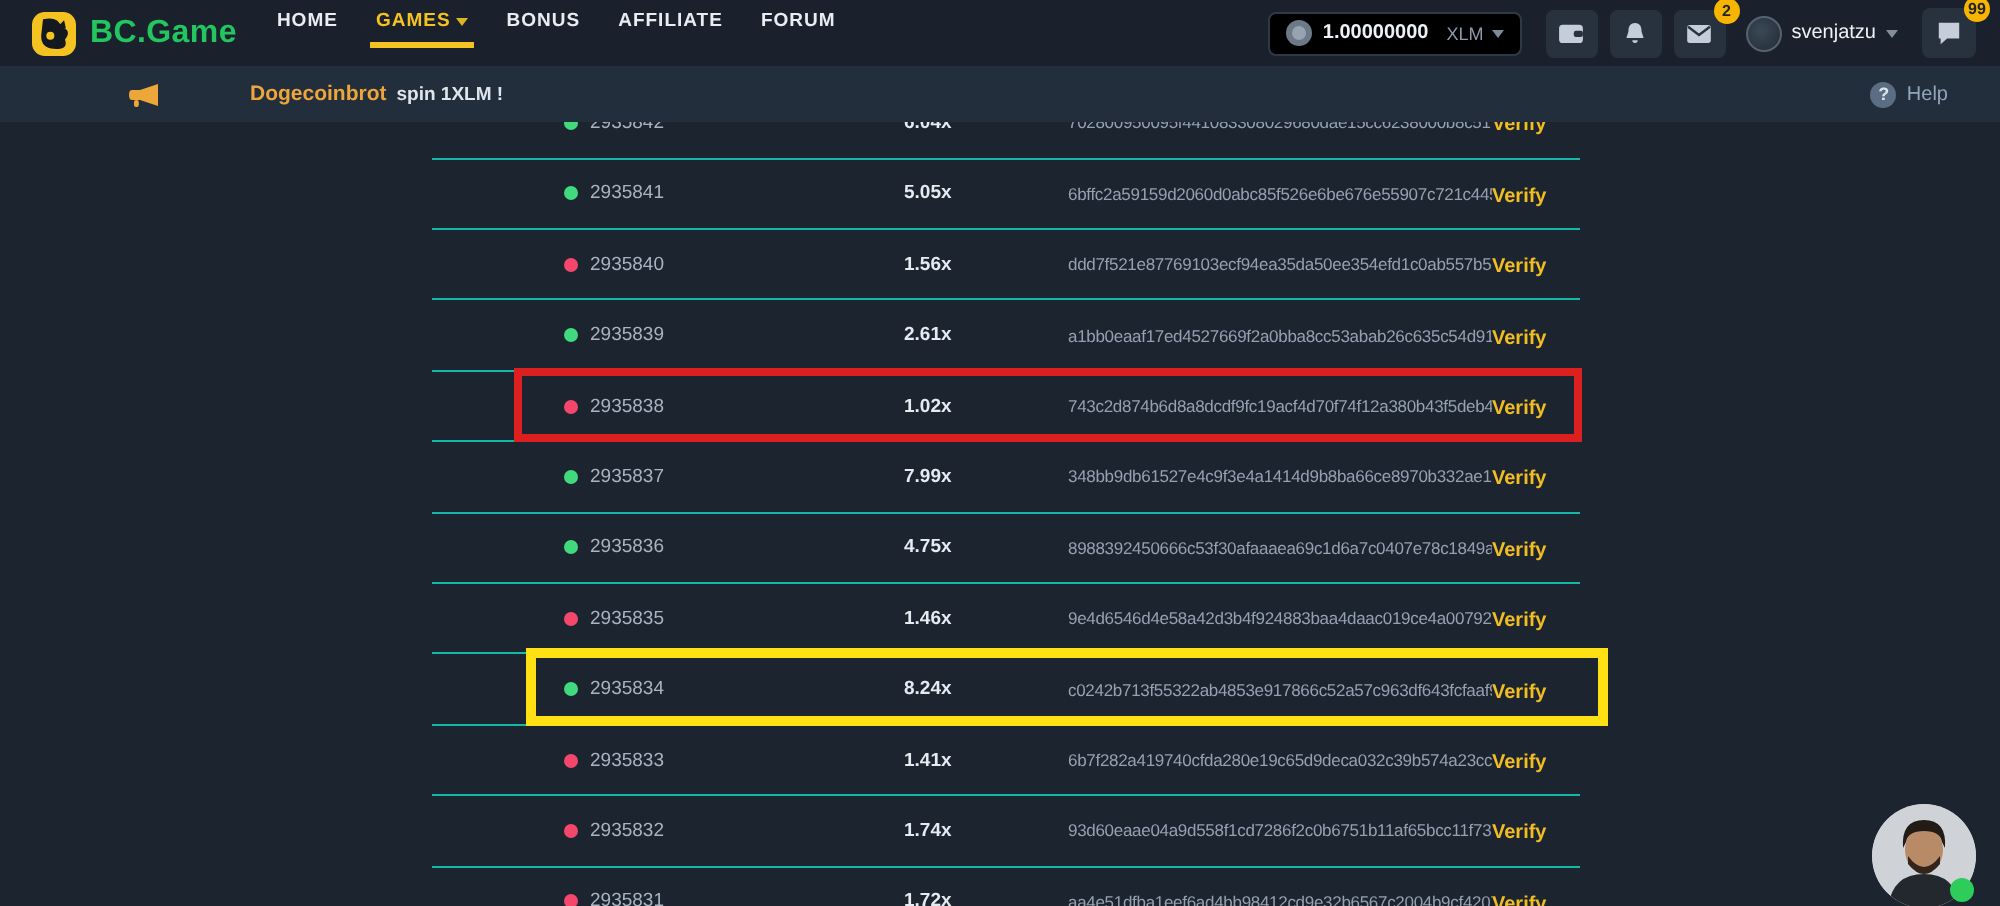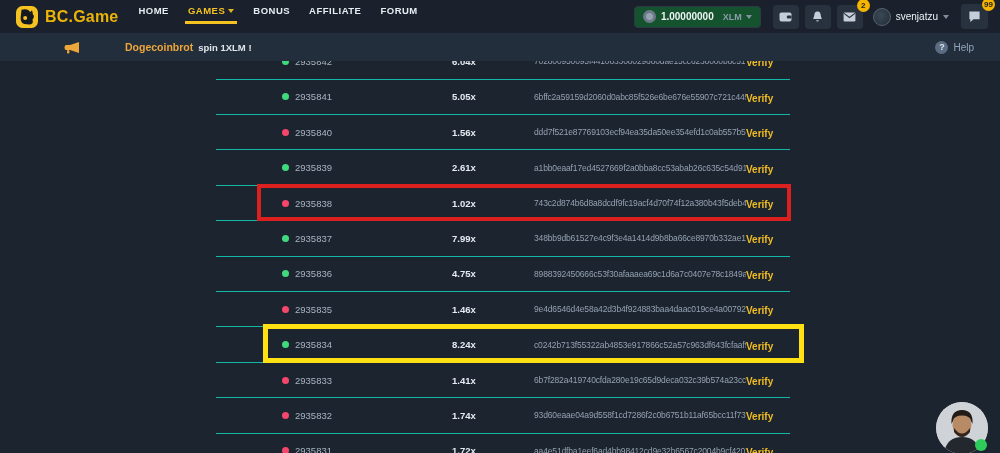--- a/index.html
+++ b/index.html
@@ -8,35 +8,35 @@
   }
   *{margin:0;padding:0;box-sizing:border-box;}
   html,body{width:1000px;height:453px;overflow:hidden;background:#1b242f;
     font-family:"Liberation Sans",sans-serif;-webkit-font-smoothing:antialiased;}
   .stage{position:relative;width:1000px;height:453px;overflow:hidden;background:#1b242f;}
 
   
   .header{position:absolute;top:0;left:0;right:0;height:33px;background:#1a212c;
     display:flex;align-items:center;z-index:30;}
   .brand{display:flex;align-items:center;gap:7px;margin-left:16px;cursor:pointer;}
-  .brand-name{font-size:16px;font-weight:800;color:#eab308;letter-spacing:.2px;}
+  .brand-name{font-size:16px;font-weight:800;color:#22c55e;letter-spacing:.2px;}
   .main-nav{display:flex;gap:19px;margin-left:20px;height:33px;}
   .nav-item{position:relative;display:flex;align-items:center;gap:3px;height:21px;
     font-size:9.5px;font-weight:bold;color:#e8edf2;letter-spacing:.5px;cursor:pointer;}
   .nav-item.active{color:var(--accent-yellow);}
   .nav-item.active::after{content:"";position:absolute;left:-3px;right:-3px;bottom:-3px;
     height:3px;background:var(--accent-yellow);}
   .caret{display:inline-block;width:0;height:0;border-left:3.5px solid transparent;
     border-right:3.5px solid transparent;border-top:4px solid currentColor;opacity:.9;}
   .header-right{margin-left:auto;display:flex;align-items:center;margin-right:12px;}
-  .balance-pill{display:flex;align-items:center;gap:5px;background:#14532d;
+  .balance-pill{display:flex;align-items:center;gap:5px;background:#000000;
     border:1px solid #2d3947;border-radius:4px;height:22px;padding:0 8px;margin-right:12px;cursor:pointer;}
   .coin{width:13px;height:13px;border-radius:50%;background:#98a3b2;border:3px solid #6e7988;}
   .balance-amount{font-size:10px;font-weight:bold;color:#eef2f6;}
-  .balance-cur{font-size:9px;font-weight:bold;color:#8d9aab;margin-left:4px;display:flex;align-items:center;gap:4px;text-align:center;}
+  .balance-cur{font-size:9px;font-weight:normal;color:#8d9aab;margin-left:4px;display:flex;align-items:center;gap:4px;text-align:center;}
   .icon-btn{width:26px;height:24px;background:#28323f;border-radius:4px;display:flex;
     align-items:center;justify-content:center;position:relative;color:#c4cdd8;cursor:pointer;margin-left:6px;}
   .badge{position:absolute;top:-6px;right:-7px;background:#f7b500;color:#20242a;
     font-size:8px;font-weight:bold;min-width:13px;height:13px;border-radius:8px;
     line-height:13px;text-align:center;padding:0 2px;}
   .user-menu{display:flex;align-items:center;gap:5px;margin:0 6px 0 10px;cursor:pointer;}
   .user-avatar{width:18px;height:18px;border-radius:50%;background:radial-gradient(circle at 40% 40%,#3a4856,#232c36);
     border:1.5px solid #55626f;}
   .user-name{font-size:10px;font-weight:normal;color:#eef2f6;}
   .user-menu .caret{color:#8d9aab;}

